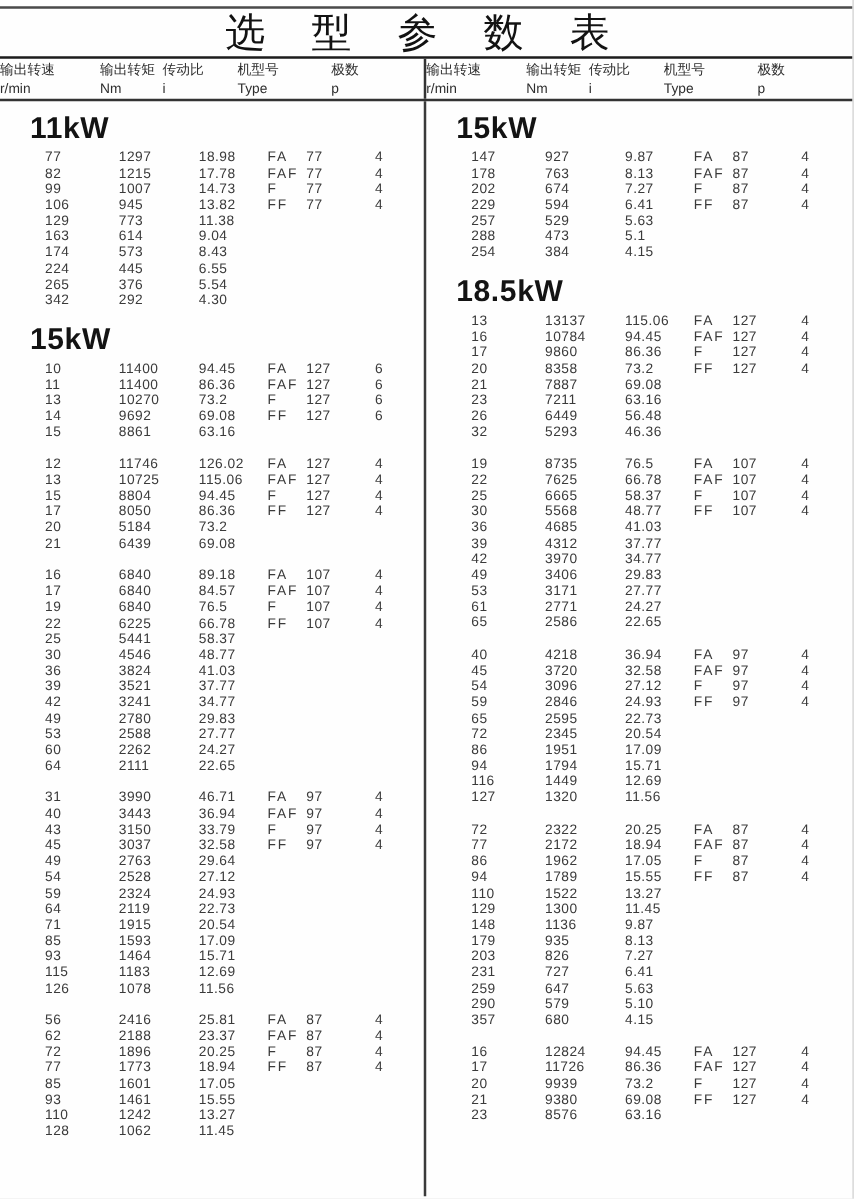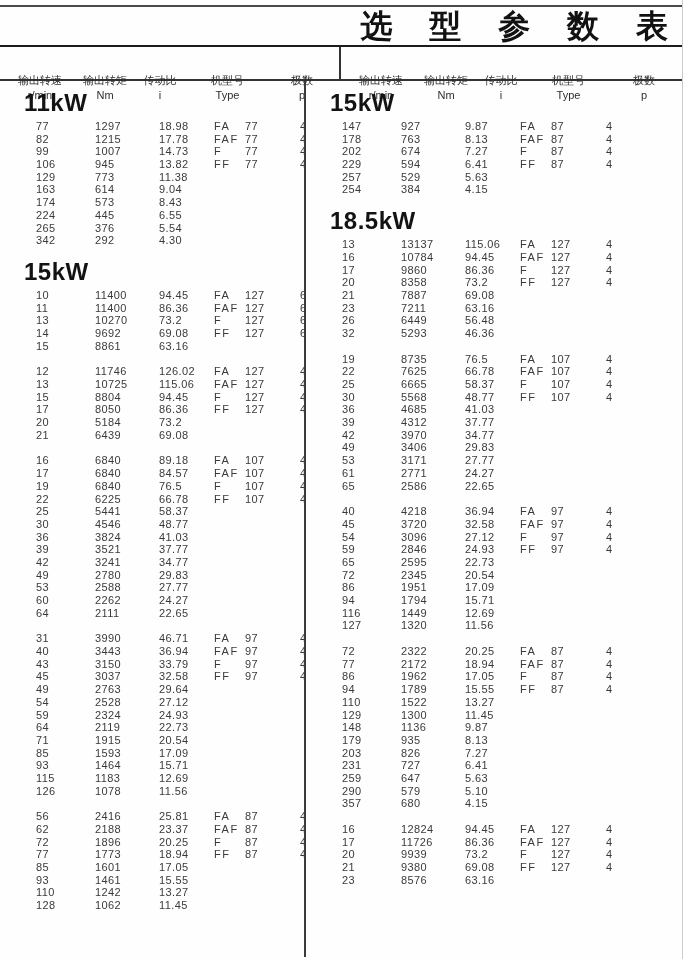--- a/index.html
+++ b/index.html
@@ -5,36 +5,36 @@
   * { margin:0; padding:0; box-sizing:border-box; }
   html,body { background:#e8e8e8; }
   body { font-family:"Liberation Sans","DejaVu Sans",sans-serif; }
   .page {
     position:relative; width:683px; height:959px; margin:0 auto;
     background:#fefefe; overflow:hidden; color:#2a2a2a;
     border-right:1px solid #cccccc;
   }
   .top-rule { margin-top:5px; height:2px; background:#4a4a4a; }
   .title {
-    text-align:right; font-size:32px; font-weight:bold; line-height:38px;
+    text-align:center; font-size:32px; font-weight:normal; line-height:38px;
     letter-spacing:14px; color:#121212; white-space:nowrap;
   }
   .title-rule { height:2px; background:#1c1c1c; }
   .header-row { display:flex; height:34px; border-bottom:2px solid #333; }
   .half-header {
     width:341px; display:grid;
     grid-template-columns:80px 50px 60px 75px auto;
     padding-top:2px;
   }
   .half-header.left { border-right:2px solid #333; }
   .half-header.right { flex:1; }
-  .hcell { text-align:center; font-size:11px; line-height:15px; color:#2e2e2e;margin-top:24px; }
+  .hcell { font-size:11px; line-height:15px; color:#2e2e2e; }
   .hcell .unit { display:block; }
   .body { display:flex; height:876px; }
-  .half { width:306px; overflow:hidden; }
+  .half { width:341px; overflow:hidden; }
   .half.left { border-right:2px solid #3a3a3a; }
   .half.right { flex:1; }
   .section-title {
     font-size:24px; font-weight:bold; line-height:24px;
     margin:10px 0 5px 24px; letter-spacing:0.5px; color:#131313;
   }
   .group { padding-left:36px; margin-bottom:13px; margin-top:2px; }
   .row {
     display:grid; grid-template-columns:59px 64px 55px 31px 55px auto;
     height:12.7px; font-size:11px; line-height:12.7px;
@@ -561,20 +561,28 @@
           </div>
           <div class="row">
             <span class="c speed">257</span>
             <span class="c torque">529</span>
             <span class="c ratio">5.63</span>
             <span class="c tname"></span>
             <span class="c tsize"></span>
             <span class="c poles"></span>
           </div>
           <div class="row">
+            <span class="c speed">288</span>
+            <span class="c torque">473</span>
+            <span class="c ratio">5.1</span>
+            <span class="c tname"></span>
+            <span class="c tsize"></span>
+            <span class="c poles"></span>
+          </div>
+          <div class="row">
             <span class="c speed">254</span>
             <span class="c torque">384</span>
             <span class="c ratio">4.15</span>
             <span class="c tname"></span>
             <span class="c tsize"></span>
             <span class="c poles"></span>
           </div>
         </div>
         <div class="section-title">18.5kW</div>
         <div class="group">

